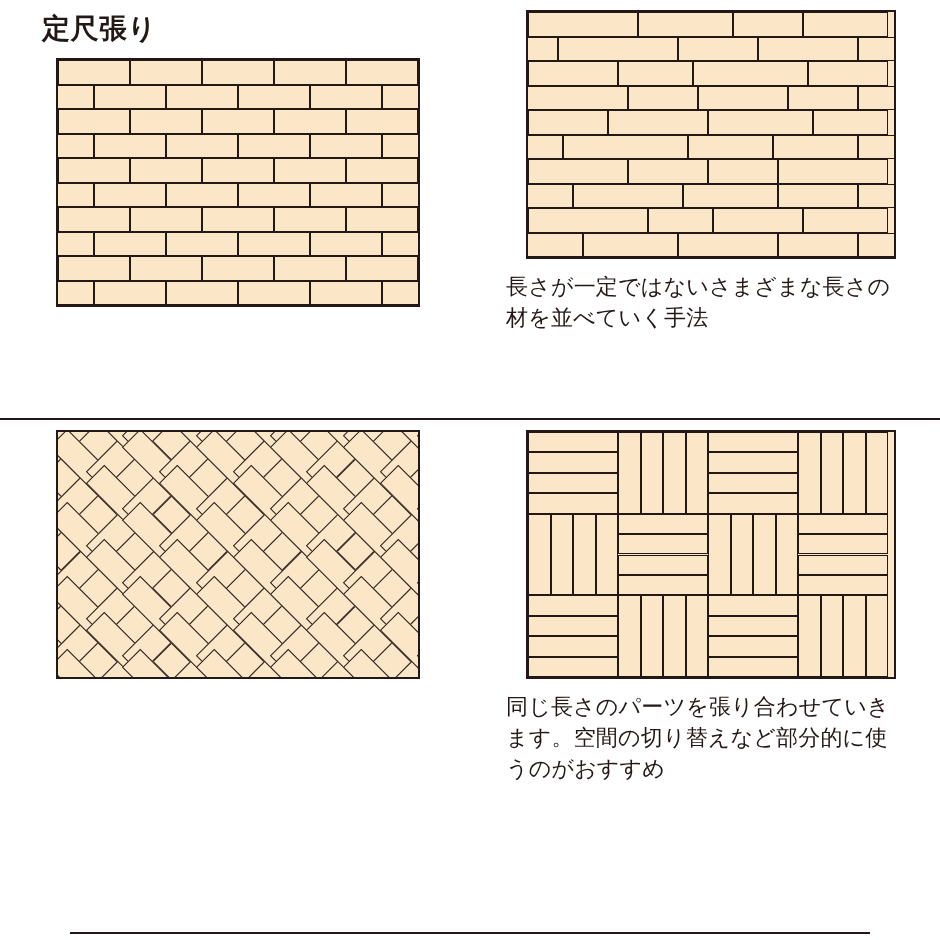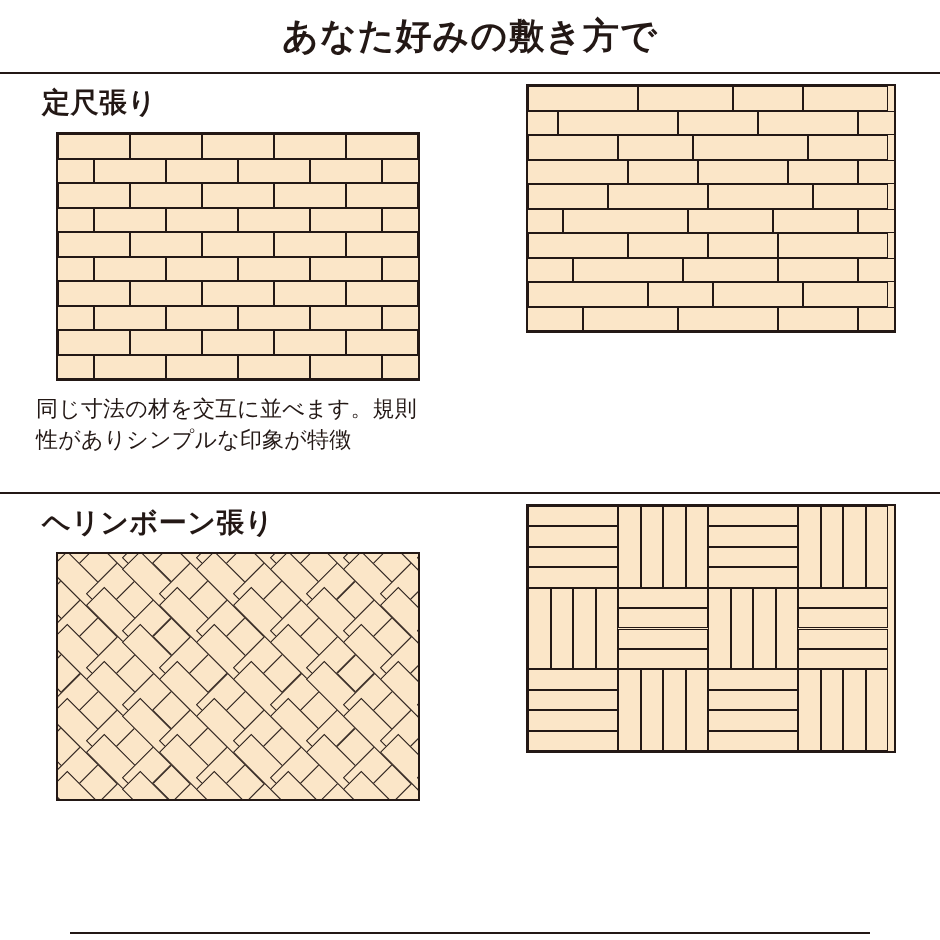--- a/index.html
+++ b/index.html
@@ -97,23 +97,20 @@
     bottom: 6px;
     height: 2px;
     background: #231815;
   }
 </style>
 </head>
 <body>
 
 <div class="page">
 
-  <div class="header">
-    <div class="header-title">あなた好みの敷き方で</div>
-  </div>
 
   <div class="grid">
 
     <div class="cell row-1">
       <div class="cell-title">定尺張り</div>
       <div class="pattern-box" id="pat-uniform">
           <div class="plank" style="left: 0px; top: 0px; width: 72px; height: 24.5px;"></div>
           <div class="plank" style="left: 72px; top: 0px; width: 72px; height: 24.5px;"></div>
           <div class="plank" style="left: 144px; top: 0px; width: 72px; height: 24.5px;"></div>
           <div class="plank" style="left: 216px; top: 0px; width: 72px; height: 24.5px;"></div>
@@ -167,21 +164,20 @@
           <div class="plank" style="left: 216px; top: 196px; width: 72px; height: 24.5px;"></div>
           <div class="plank" style="left: 288px; top: 196px; width: 72px; height: 24.5px;"></div>
           <div class="plank" style="left: 360px; top: 196px; width: 72px; height: 24.5px;"></div>
           <div class="plank" style="left: -36px; top: 220.5px; width: 72px; height: 24.5px;"></div>
           <div class="plank" style="left: 36px; top: 220.5px; width: 72px; height: 24.5px;"></div>
           <div class="plank" style="left: 108px; top: 220.5px; width: 72px; height: 24.5px;"></div>
           <div class="plank" style="left: 180px; top: 220.5px; width: 72px; height: 24.5px;"></div>
           <div class="plank" style="left: 252px; top: 220.5px; width: 72px; height: 24.5px;"></div>
           <div class="plank" style="left: 324px; top: 220.5px; width: 72px; height: 24.5px;"></div>
         </div>
-      <div class="cell-desc">同じ寸法の材を交互に並べます。規則性がありシンプルな印象が特徴</div>
     </div>
 
     <div class="cell row-1">
       <div class="pattern-box wide" id="pat-random">
           <div class="plank" style="left: 0px; top: 0px; width: 110px; height: 24.5px;"></div>
           <div class="plank" style="left: 110px; top: 0px; width: 95px; height: 24.5px;"></div>
           <div class="plank" style="left: 205px; top: 0px; width: 70px; height: 24.5px;"></div>
           <div class="plank" style="left: 275px; top: 0px; width: 85px; height: 24.5px;"></div>
           <div class="plank" style="left: -30px; top: 24.5px; width: 60px; height: 24.5px;"></div>
           <div class="plank" style="left: 30px; top: 24.5px; width: 120px; height: 24.5px;"></div>
@@ -218,24 +214,24 @@
           <div class="plank" style="left: 0px; top: 196px; width: 120px; height: 24.5px;"></div>
           <div class="plank" style="left: 120px; top: 196px; width: 65px; height: 24.5px;"></div>
           <div class="plank" style="left: 185px; top: 196px; width: 90px; height: 24.5px;"></div>
           <div class="plank" style="left: 275px; top: 196px; width: 85px; height: 24.5px;"></div>
           <div class="plank" style="left: -30px; top: 220.5px; width: 85px; height: 24.5px;"></div>
           <div class="plank" style="left: 55px; top: 220.5px; width: 95px; height: 24.5px;"></div>
           <div class="plank" style="left: 150px; top: 220.5px; width: 100px; height: 24.5px;"></div>
           <div class="plank" style="left: 250px; top: 220.5px; width: 80px; height: 24.5px;"></div>
           <div class="plank" style="left: 330px; top: 220.5px; width: 85px; height: 24.5px;"></div>
         </div>
+      <div class="cell-desc">長さが一定ではないさまざまな長さの材を並べていく手法</div>
     </div>
 
     <div class="cell">
-      <div class="cell-title">ヘリンボーン張り</div>
       <div class="pattern-box" id="pat-herringbone">
           <div class="hb" style="left: -87.598px; top: -34.398px; width: 96px; height: 26px; transform: rotate(-45deg);"></div>
           <div class="hb" style="left: -87.598px; top: -46.9411px; width: 96px; height: 26px; transform: rotate(45deg);"></div>
           <div class="hb" style="left: -87.598px; top: 39.1411px; width: 96px; height: 26px; transform: rotate(-45deg);"></div>
           <div class="hb" style="left: -87.598px; top: 26.598px; width: 96px; height: 26px; transform: rotate(45deg);"></div>
           <div class="hb" style="left: -87.598px; top: 112.68px; width: 96px; height: 26px; transform: rotate(-45deg);"></div>
           <div class="hb" style="left: -87.598px; top: 100.137px; width: 96px; height: 26px; transform: rotate(45deg);"></div>
           <div class="hb" style="left: -87.598px; top: 186.219px; width: 96px; height: 26px; transform: rotate(-45deg);"></div>
           <div class="hb" style="left: -87.598px; top: 173.676px; width: 96px; height: 26px; transform: rotate(45deg);"></div>
           <div class="hb" style="left: -87.598px; top: 259.758px; width: 96px; height: 26px; transform: rotate(-45deg);"></div>
@@ -395,18 +391,19 @@
           <div class="plank" style="left: 157.5px; top: 163.333px; width: 22.5px; height: 81.6667px;"></div>
           <div class="plank" style="left: 180px; top: 163.333px; width: 90px; height: 20.4167px;"></div>
           <div class="plank" style="left: 180px; top: 183.75px; width: 90px; height: 20.4167px;"></div>
           <div class="plank" style="left: 180px; top: 204.167px; width: 90px; height: 20.4167px;"></div>
           <div class="plank" style="left: 180px; top: 224.583px; width: 90px; height: 20.4167px;"></div>
           <div class="plank" style="left: 270px; top: 163.333px; width: 22.5px; height: 81.6667px;"></div>
           <div class="plank" style="left: 292.5px; top: 163.333px; width: 22.5px; height: 81.6667px;"></div>
           <div class="plank" style="left: 315px; top: 163.333px; width: 22.5px; height: 81.6667px;"></div>
           <div class="plank" style="left: 337.5px; top: 163.333px; width: 22.5px; height: 81.6667px;"></div>
         </div>
+      <div class="cell-desc">同じ長さのパーツを張り合わせていきます。空間の切り替えなど部分的に使うのがおすすめ</div>
     </div>
 
   </div>
 
   <div class="bottom-rule"></div>
 </div>
 
 </body></html>

